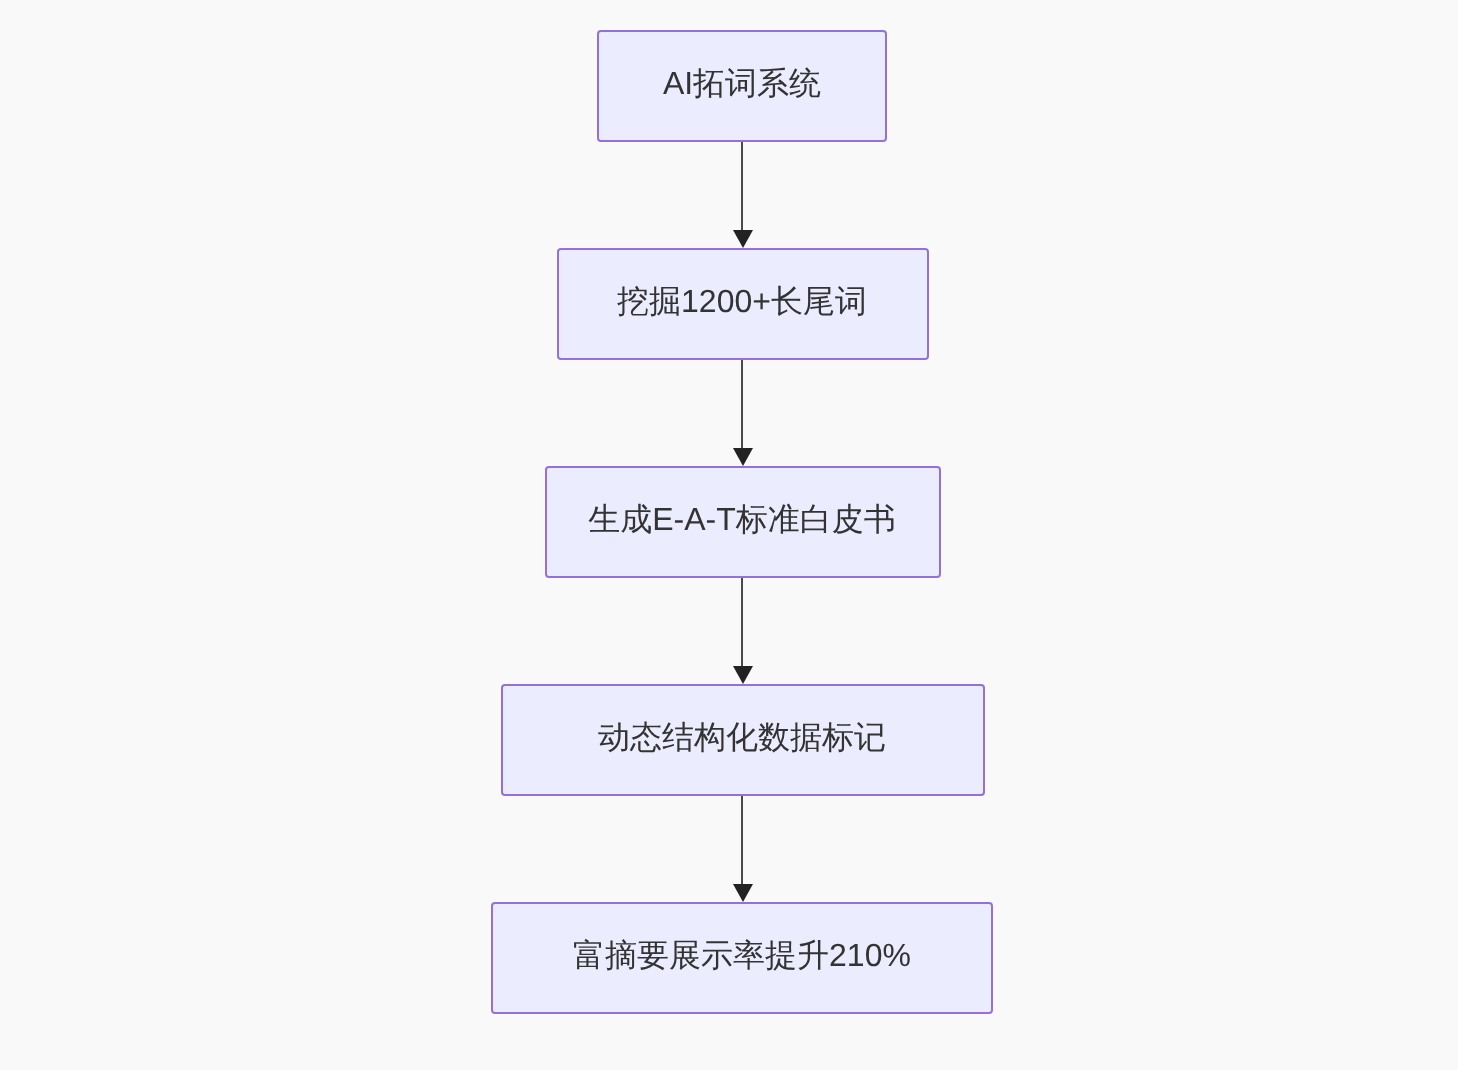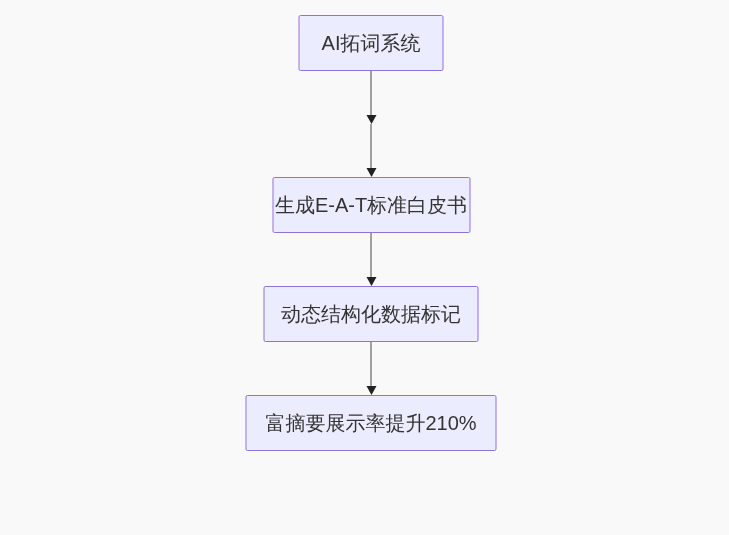--- a/index.html
+++ b/index.html
@@ -34,21 +34,21 @@
   }
   .node {
     height: 56px;
     display: flex;
     align-items: center;
     justify-content: center;
     background: var(--node-fill);
     border: 1.3px solid var(--node-border);
     border-radius: 2px;
     color: var(--node-text);
-    font-size: 20px;
+    font-size: 16px;
     line-height: 1;
     white-space: nowrap;
     text-align: center;
   }
   .connector {
     height: 53px;
     display: flex;
     flex-direction: column;
     align-items: center;
   }
@@ -72,36 +72,39 @@
 
   <div class="node" style="width:145px">
     <span>AI拓词系统</span>
   </div>
 
   <div class="connector">
     <div class="edge-line"></div>
     <div class="arrowhead"></div>
   </div>
 
+  <div class="node" style="width:186px">
+    <span>挖掘1200+长尾词</span>
+  </div>
 
   <div class="connector">
     <div class="edge-line"></div>
     <div class="arrowhead"></div>
   </div>
 
   <div class="node" style="width:198px">
     <span>生成E-A-T标准白皮书</span>
   </div>
 
   <div class="connector">
     <div class="edge-line"></div>
     <div class="arrowhead"></div>
   </div>
 
-  <div class="node" style="width:215px">
+  <div class="node" style="width:242px">
     <span>动态结构化数据标记</span>
   </div>
 
   <div class="connector">
     <div class="edge-line"></div>
     <div class="arrowhead"></div>
   </div>
 
   <div class="node" style="width:251px">
     <span>富摘要展示率提升210%</span>

